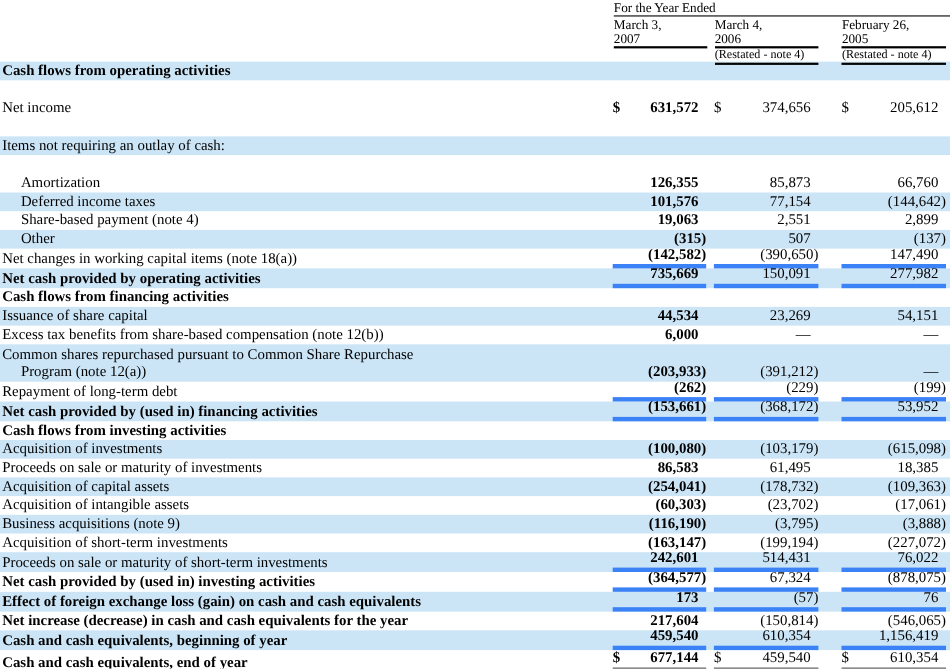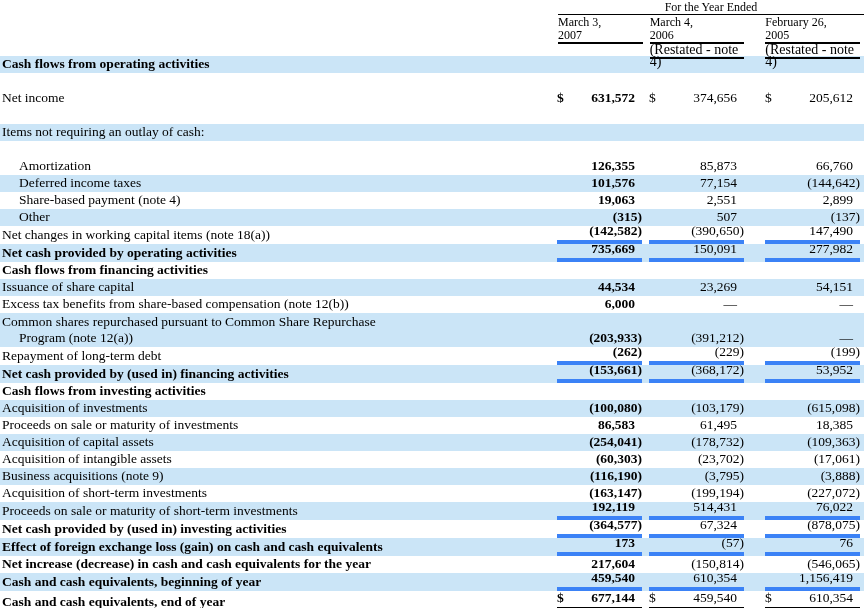--- a/index.html
+++ b/index.html
@@ -9,29 +9,29 @@
     background:#ffffff;color:#000000;
     font-family:"Liberation Serif","DejaVu Serif",serif;
     font-size:13.5px;
     overflow:hidden;
   }
   
   .header-area{display:flex;height:56px;}
   .header-label-spacer{width:558px;}
   .value-area{width:306px;display:flex;flex-direction:column;}
   .fye-title{
-    text-align:center;font-size:12px;line-height:14px;height:14px;
+    font-size:12px;line-height:14px;height:14px;
     border-bottom:1px solid #000;
   }
   .hdr-cols,.hdr-notes{display:flex;padding-right:4px;}
   .hcol{width:85px;font-size:12px;line-height:13px;}
   .hcol.c2{width:95px;margin-left:7px;}
   .hcol.c3{width:95px;margin-left:21px;}
   .hdr-cols .hcol{border-bottom:2px solid #000;padding-top:1px;height:26px;}
-  .hdr-notes .hcol{font-size:14px;line-height:12px;height:13px;}
+  .hdr-notes .hcol{font-size:11px;line-height:12px;height:13px;}
   .hdr-notes .hcol.bordered{border-bottom:2px solid #000;}
   
   .row{display:flex;align-items:stretch;padding-right:4px;}
   .row.shaded{background:#CBE5F7;}
   .h-std{height:17px;}
   .h-ul{height:18px;}
   .h-2l{height:34px;}
   .h-end{height:20px;}
   .h-sp{height:17px;}
   .label{
@@ -332,21 +332,21 @@
         <div class="cell c2">
           <span class="num">(199,194)</span>
         </div>
         <div class="cell c3">
           <span class="num">(227,072)</span>
         </div>
       </div>
       <div class="row h-ul shaded">
         <div class="label">Proceeds on sale or maturity of short-term investments</div>
         <div class="cell c1 ul">
-          <span class="num pad">192,119</span>
+          <span class="num pad">242,601</span>
         </div>
         <div class="cell c2 ul">
           <span class="num pad">514,431</span>
         </div>
         <div class="cell c3 ul">
           <span class="num pad">76,022</span>
         </div>
       </div>
       <div class="row h-ul">
         <div class="label bold">Net cash provided by (used in) investing activities</div>

